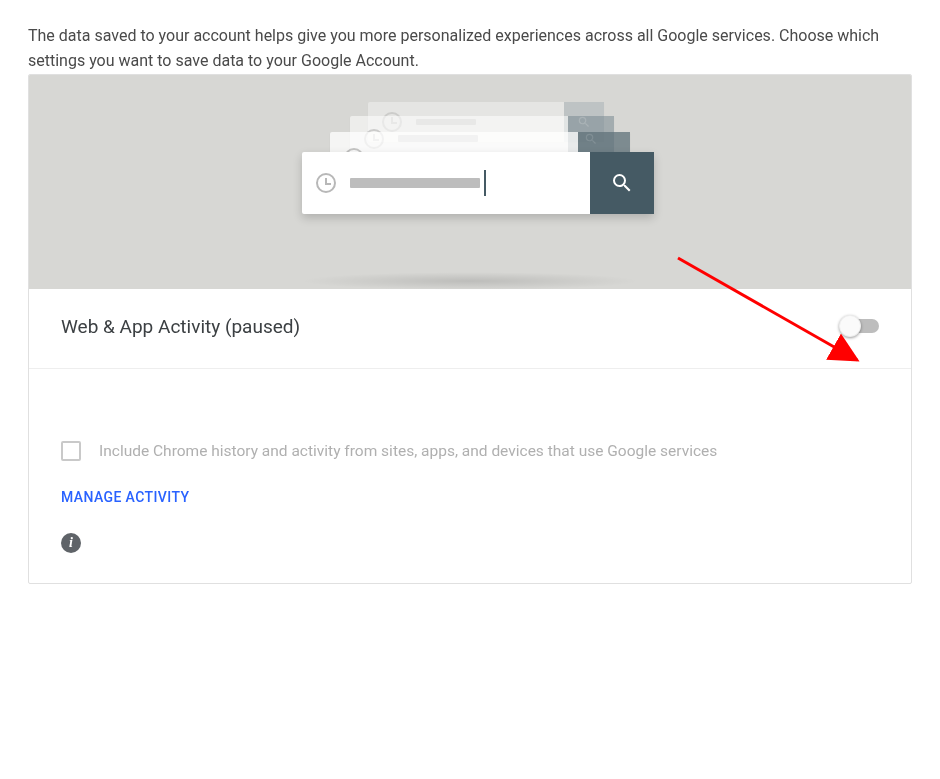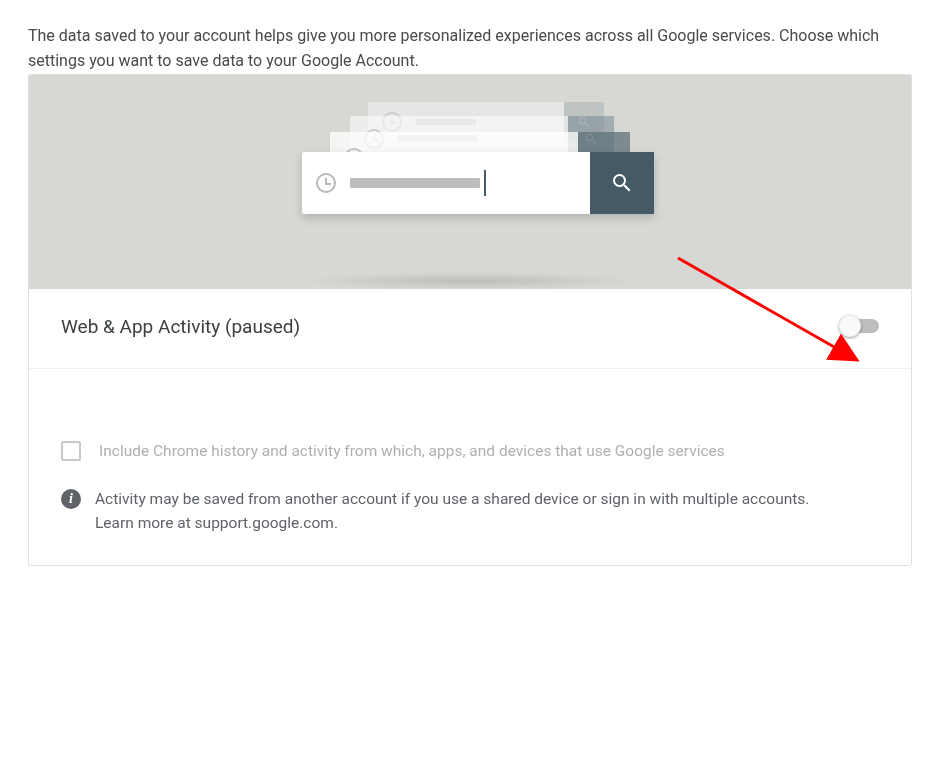--- a/index.html
+++ b/index.html
@@ -274,27 +274,27 @@
     <div class="section-title">Web &amp; App Activity (paused)</div>
     <div class="toggle">
       <div class="knob"></div>
     </div>
   </div>
 
   <div class="section-body">
 
     <div class="checkbox-row">
       <div class="cb"></div>
-      <div class="cb-label">Include Chrome history and activity from which, apps, and devices that use Google services</div>
+      <div class="cb-label">Include Chrome history and activity from sites, apps, and devices that use Google services</div>
     </div>
 
+    <div class="manage">MANAGE ACTIVITY</div>
 
     <div class="info-row">
       <div class="info-icon">i</div>
-      <div class="info-text">Activity may be saved from another account if you use a shared device or sign in with multiple accounts. Learn more at support.google.com.</div>
     </div>
   </div>
 </div>
 
 <svg class="arrow-overlay" width="210" height="140" viewBox="0 0 210 140">
   <defs>
     <marker id="ah" markerWidth="12" markerHeight="12" refX="9" refY="5" orient="auto">
       <path d="M0,0 L10,5 L0,10 z" fill="#ff0000"></path>
     </marker>
   </defs>

